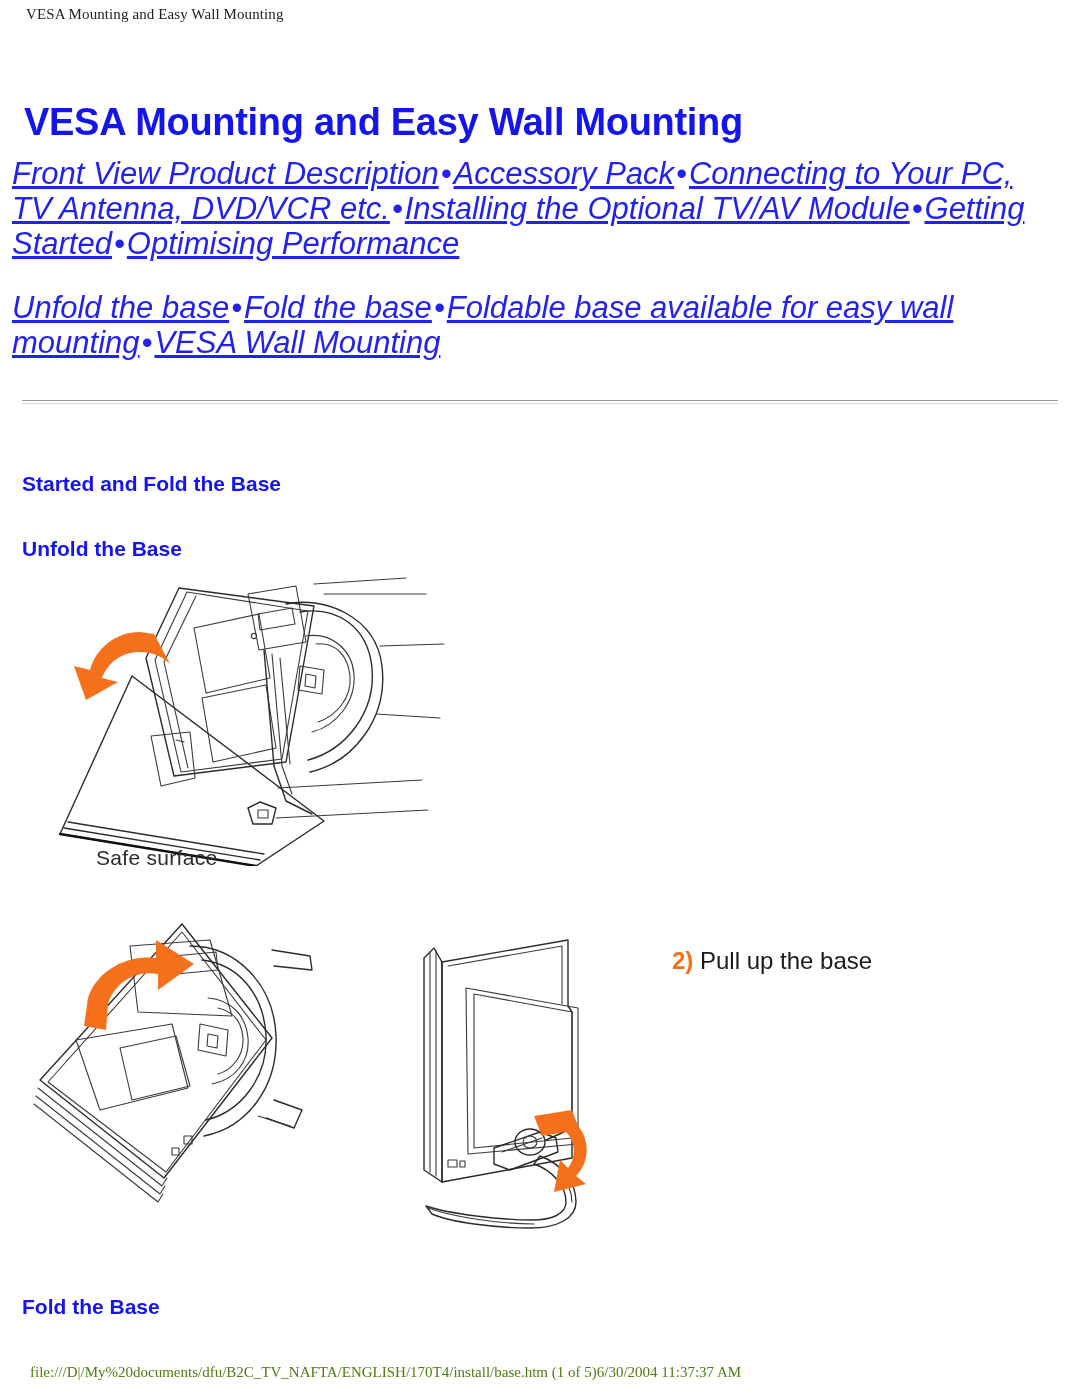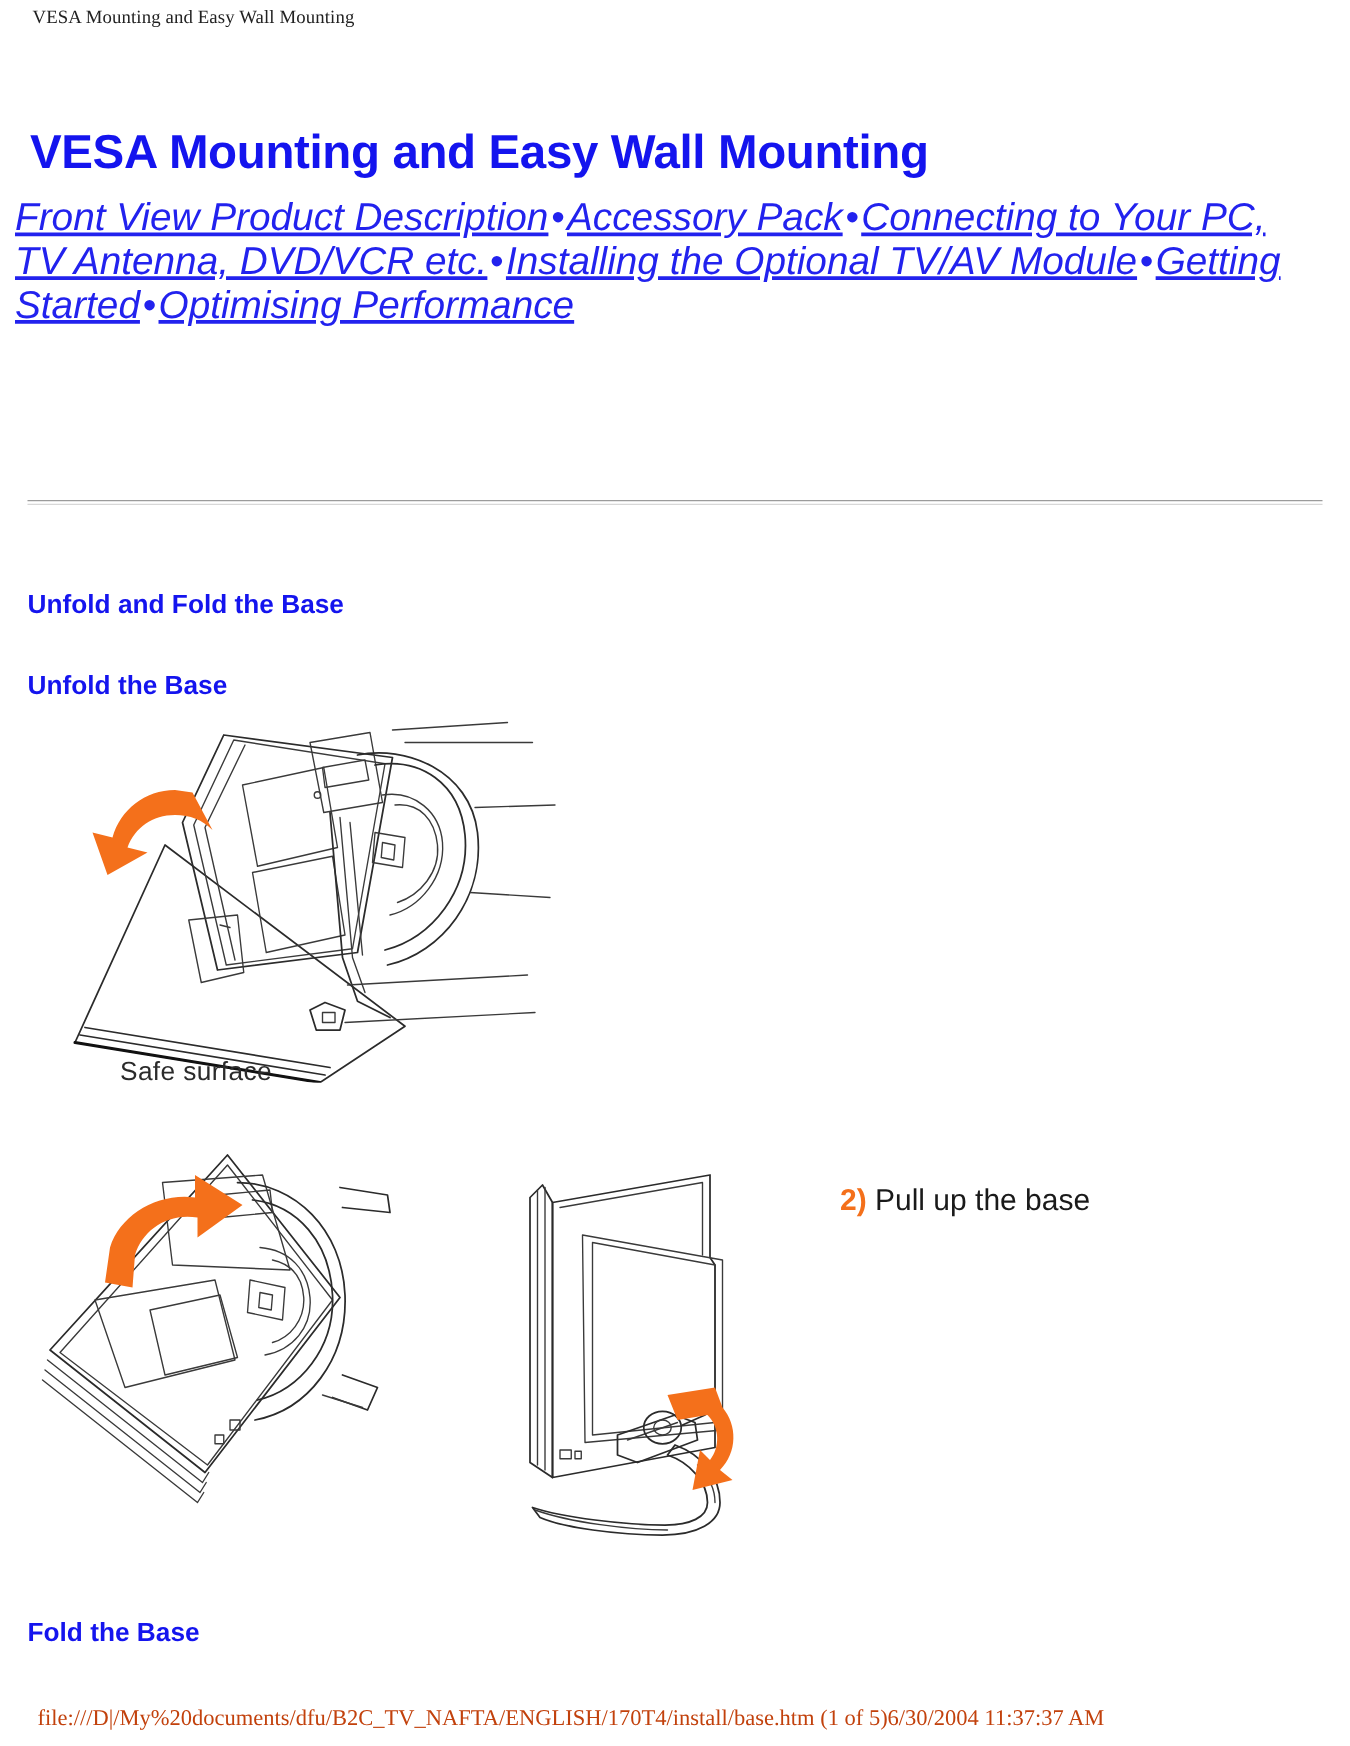--- a/index.html
+++ b/index.html
@@ -24,22 +24,22 @@
     font-size: 15px;
     color: #222222;
     letter-spacing: 0.1px;
     white-space: nowrap;
   }
   .print-footer {
     position: absolute;
     left: 30px;
     top: 1364px;
     font-family: "Liberation Serif", serif;
-    font-size: 18px;
-    color: #c2410c;
+    font-size: 15px;
+    color: #4d7c0f;
     white-space: nowrap;
   }
 
   
   .page {
     position: absolute;
     left: 0;
     top: 0;
     width: 1080px;
     height: 1397px;
@@ -148,24 +148,27 @@
 <div class="print-header">VESA Mounting and Easy Wall Mounting</div>
 
 <div class="page">
 
   <h1 class="title">VESA Mounting and Easy Wall Mounting</h1>
 
   <div class="navblock one">
     <a href="#">Front View Product Description</a><span class="sep">•</span><a href="#">Accessory Pack</a><span class="sep">•</span><a href="#">Connecting to Your PC, TV Antenna, DVD/VCR etc.</a><span class="sep">•</span><a href="#">Installing the Optional TV/AV Module</a><span class="sep">•</span><a href="#">Getting Started</a><span class="sep">•</span><a href="#">Optimising Performance</a>
   </div>
 
+  <div class="navblock two">
+    <a href="#">Unfold the base</a><span class="sep">•</span><a href="#">Fold the base</a><span class="sep">•</span><a href="#">Foldable base available for easy wall mounting</a><span class="sep">•</span><a href="#">VESA Wall Mounting</a>
+  </div>
 
   <hr class="rule">
 
-  <h2 class="subhead h-unfold-fold">Unfold and Fold the Base</h2>
+  <h2 class="subhead h-unfold-fold">Started and Fold the Base</h2>
 
   <h3 class="subhead h-unfold">Unfold the Base</h3>
 
   <div class="illus fig1">
     <svg width="460" height="300" viewBox="0 0 460 300">
 
       <path class="ln" d="M108 110 L36 268 L232 300 L300 255 Z"></path>
       <path class="ln-b" d="M36 268 L232 300"></path>
       <path class="ln" d="M40 262 L236 294"></path>
       <path class="ln" d="M44 256 L240 288"></path>

